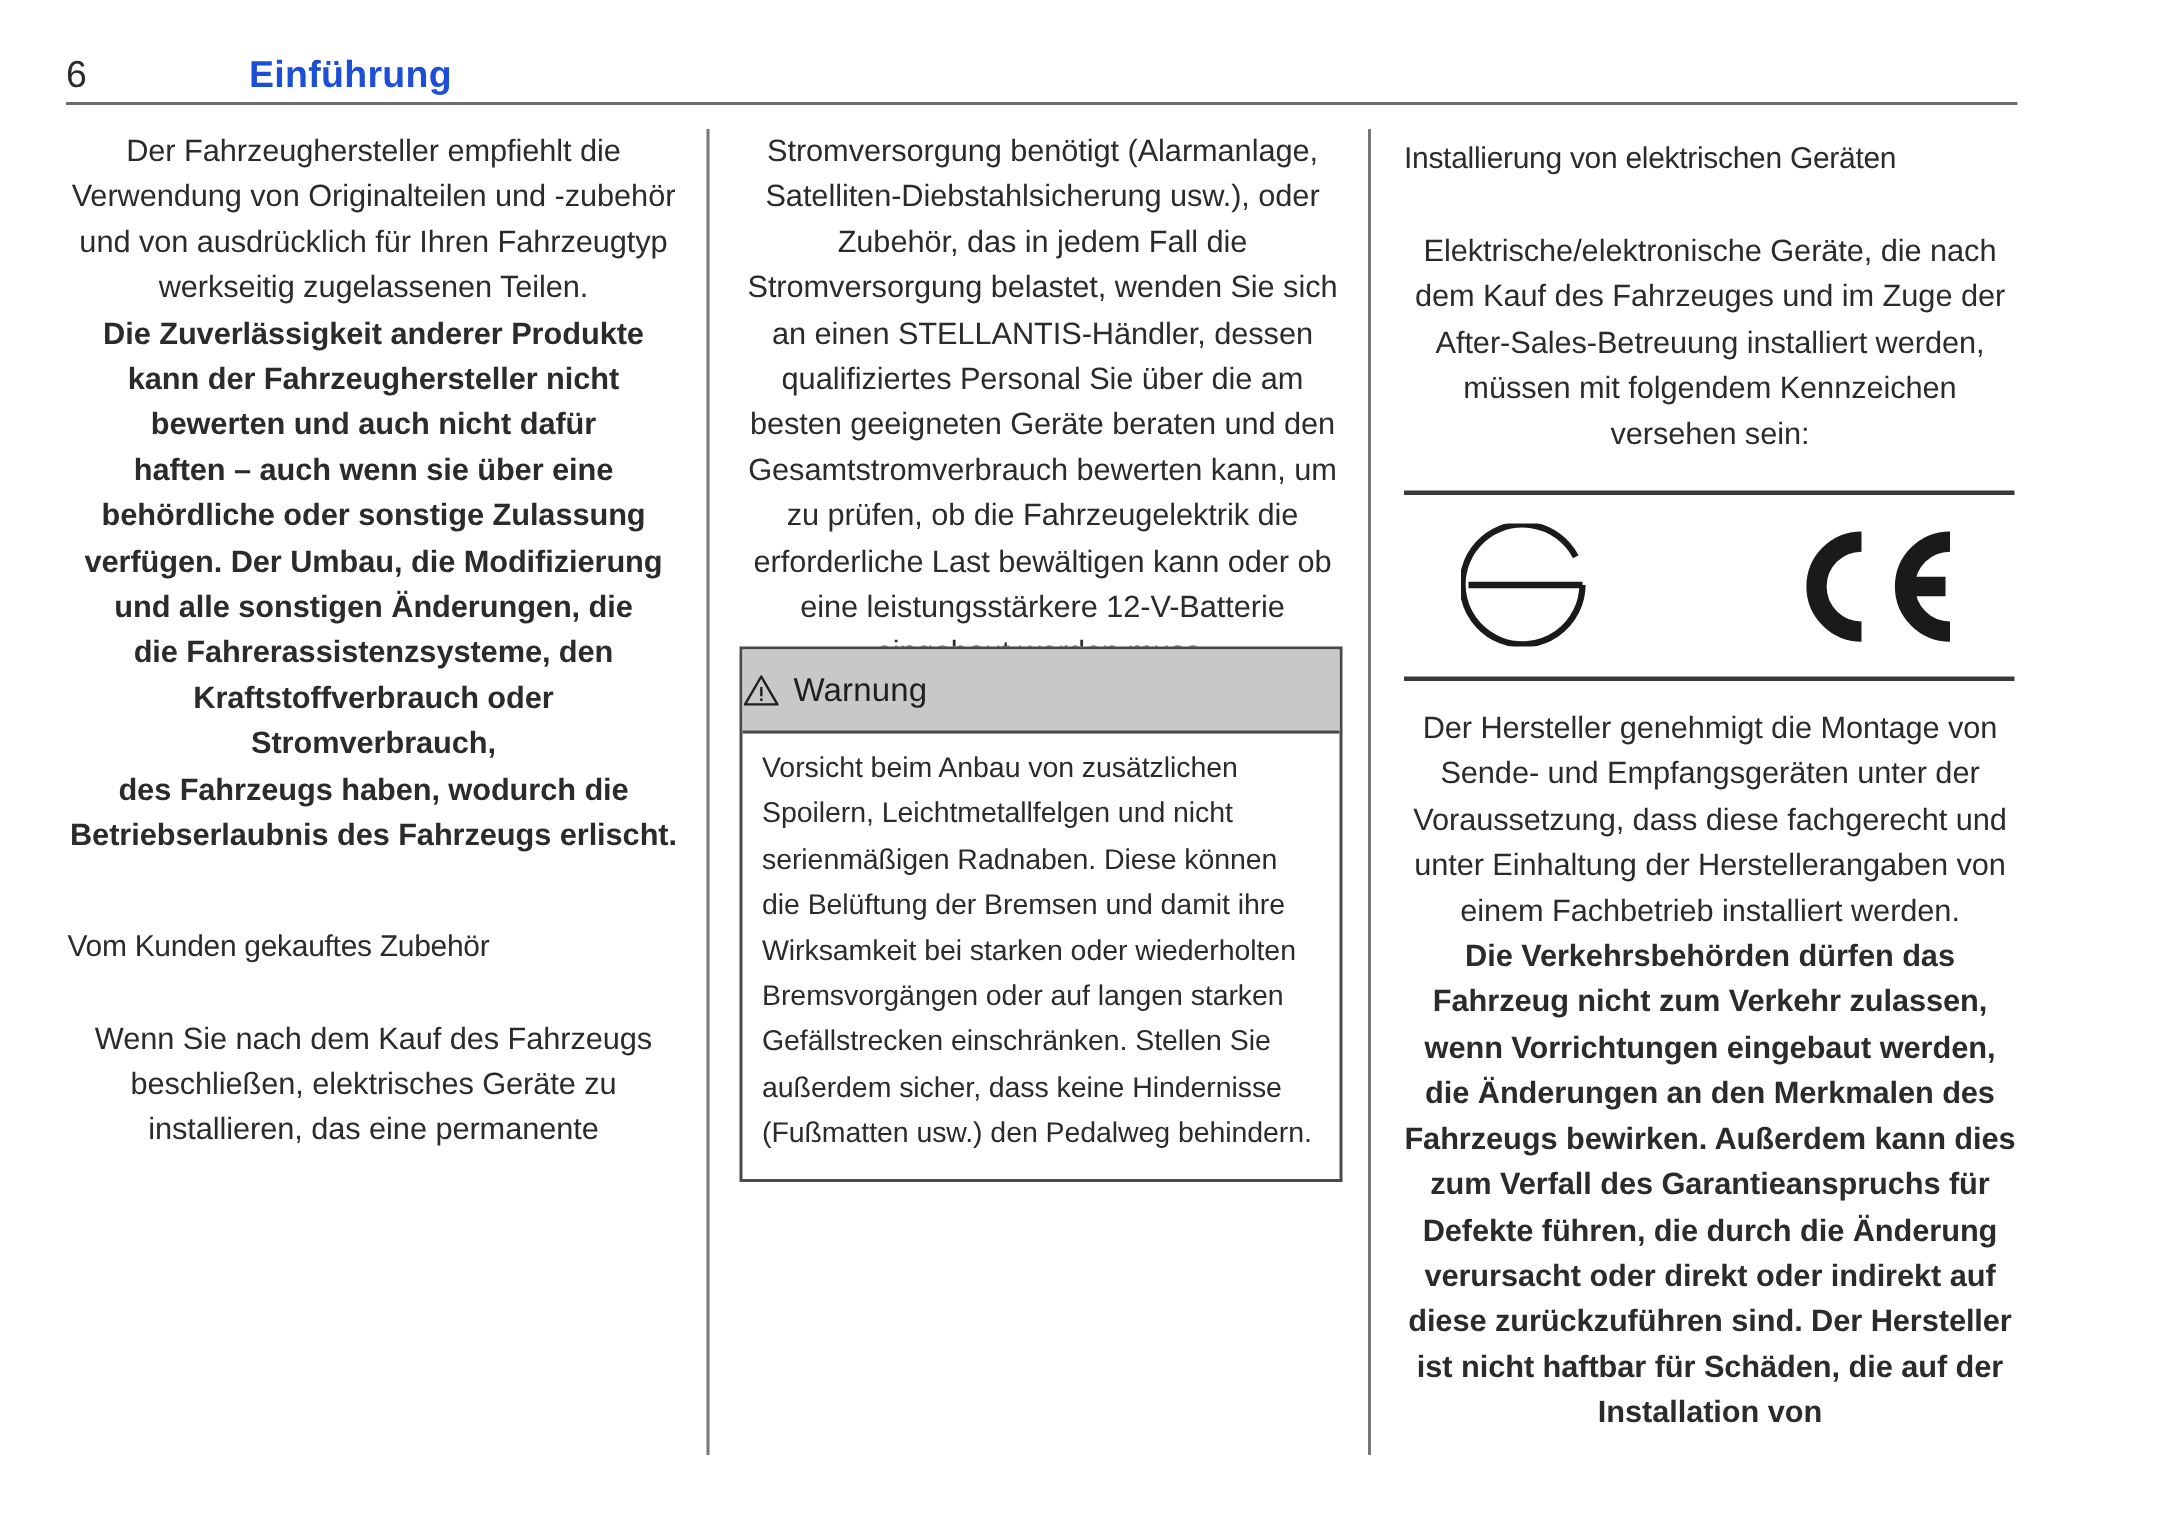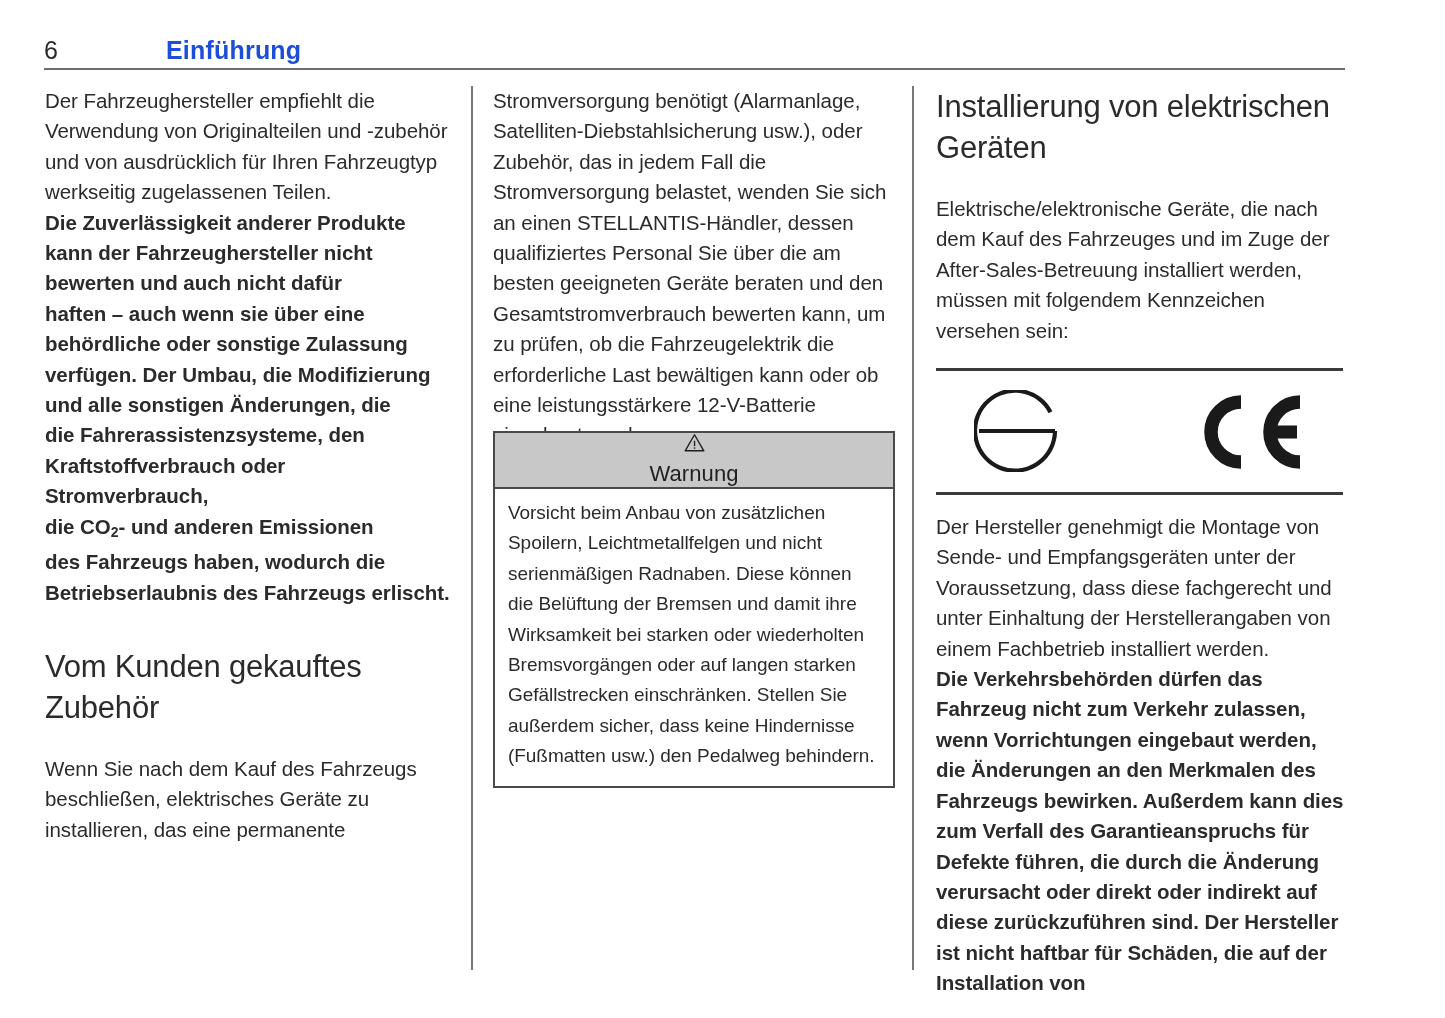--- a/index.html
+++ b/index.html
@@ -81,26 +81,27 @@
   .divider-2 { left: 912px; }
 
   
   p.body-text {
     margin: 0;
     font-size: 20.5px;
     line-height: 30.4px;
     color: #2b2b2b;
     letter-spacing: -0.05px;
     font-weight: 400;
+    text-align: center;
   }
   p.body-text + p.body-text { margin-top: 0; font-weight: bold; }
 
   h2.section-heading {
     margin: 0;
-    font-size: 31px;
+    font-size: 20px;
     line-height: 41px;
     font-weight: 400;
     color: #2b2b2b;
     letter-spacing: -0.2px;
   }
 
   .spacer-lg { height: 38px; }
   .spacer-md { height: 26px; }
   .spacer-sm { height: 16px; }
 
@@ -119,23 +120,22 @@
     border: 2px solid #4a4a4a;
     box-sizing: border-box;
     background: #ffffff;
   }
   .warning-header {
     background: #c8c8c8;
     border-bottom: 2px solid #4a4a4a;
     height: 54px;
     display: flex;
     align-items: center;
-    justify-content: center;
+    justify-content: flex-start;
     gap: 9px;
-    flex-direction: column;
   }
   .warning-title {
     font-size: 22px;
     font-weight: 400;
     color: #1f1f1f;
     letter-spacing: 0.1px;
   }
   .warn-tri {
     display: block;
   }
@@ -189,21 +189,20 @@
   <div class="header-rule"></div>
 
   <div class="col-divider divider-1"></div>
   <div class="col-divider divider-2"></div>
 
   <div class="col col-1">
     <p class="body-text">Der Fahrzeughersteller empfiehlt die Verwendung von Originalteilen und -zubehör und von ausdrücklich für Ihren Fahrzeugtyp werkseitig zugelassenen Teilen.</p>
     <p class="body-text">Die Zuverlässigkeit anderer Produkte kann der Fahrzeughersteller nicht bewerten und auch nicht dafür</p>
     <p class="body-text">haften – auch wenn sie über eine behördliche oder sonstige Zulassung verfügen. Der Umbau, die Modifizierung und alle sonstigen Änderungen, die</p>
     <p class="body-text">die Fahrerassistenzsysteme, den Kraftstoffverbrauch oder Stromverbrauch,</p>
-    <p class="body-text"><span>die CO</span><sub>2</sub><span>- und anderen Emissionen</span></p>
     <p class="body-text">des Fahrzeugs haben, wodurch die Betriebserlaubnis des Fahrzeugs erlischt.</p>
 
     <div class="spacer-lg"></div>
     <h2 class="section-heading">Vom Kunden gekauftes Zubehör</h2>
     <div class="spacer-md"></div>
     <p class="body-text">Wenn Sie nach dem Kauf des Fahrzeugs beschließen, elektrisches Geräte zu installieren, das eine permanente</p>
   </div>
 
   <div class="col col-2">
     <p class="body-text">Stromversorgung benötigt (Alarmanlage, Satelliten-Diebstahlsicherung usw.), oder Zubehör, das in jedem Fall die Stromversorgung belastet, wenden Sie sich an einen STELLANTIS-Händler, dessen qualifiziertes Personal Sie über die am besten geeigneten Geräte beraten und den Gesamtstromverbrauch bewerten kann, um zu prüfen, ob die Fahrzeugelektrik die erforderliche Last bewältigen kann oder ob eine leistungsstärkere 12-V-Batterie eingebaut werden muss.</p>

